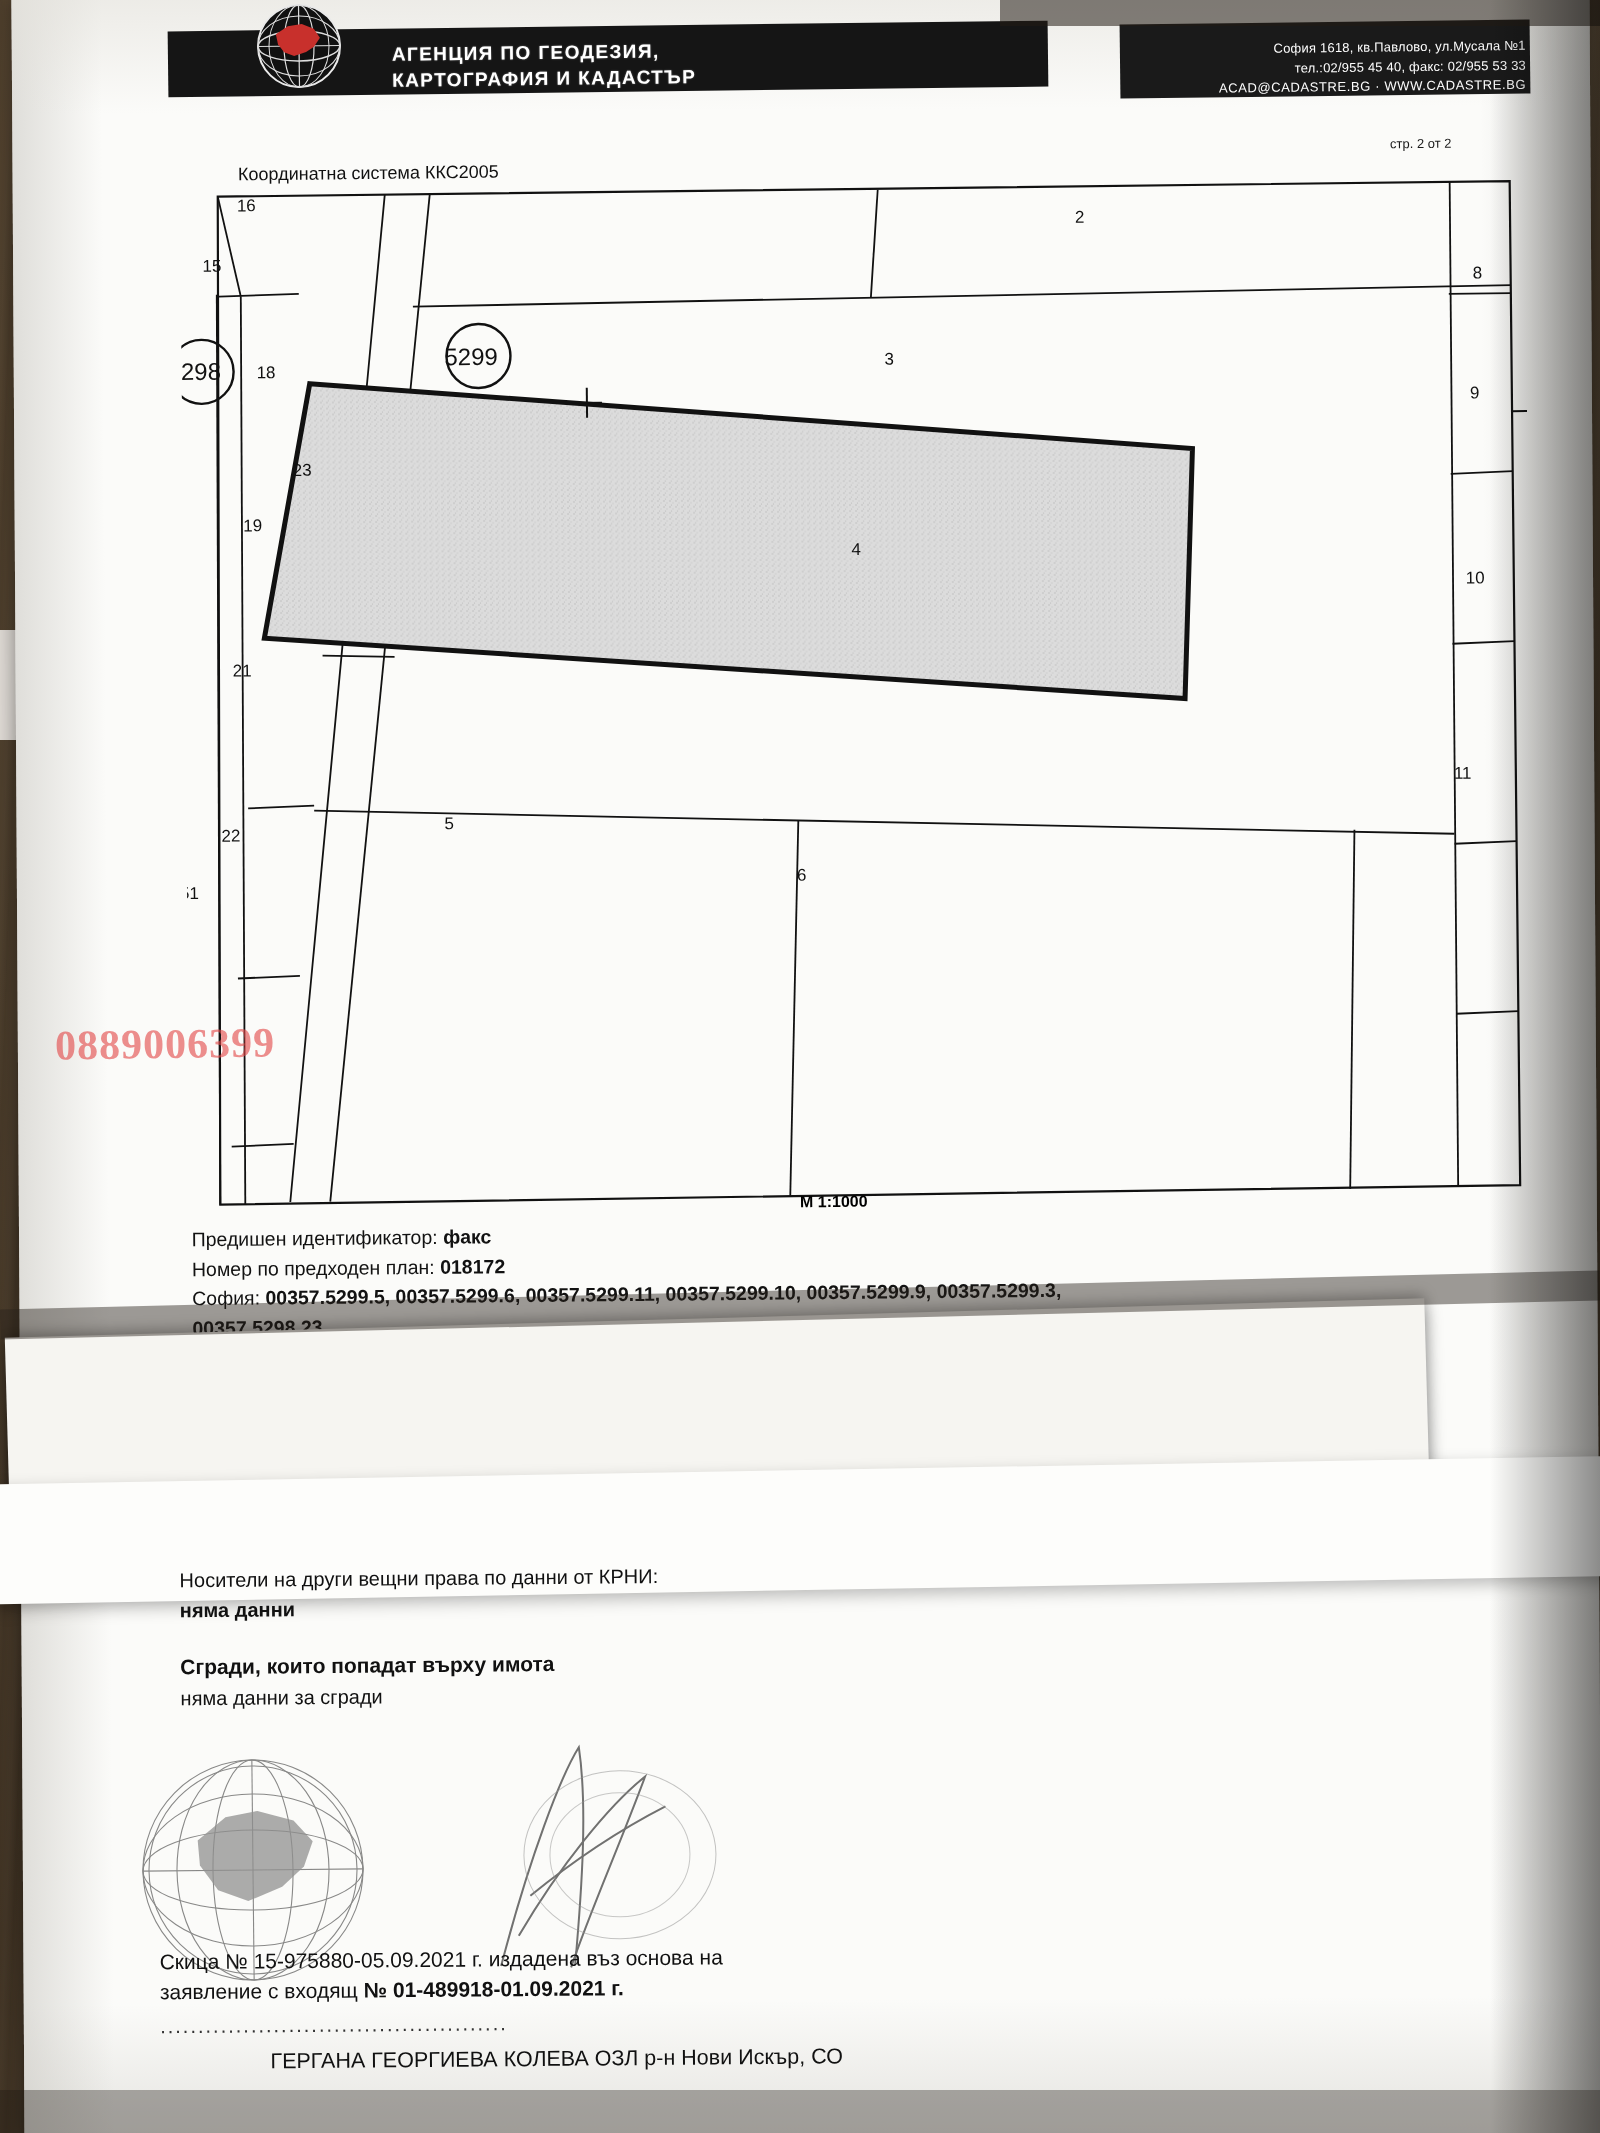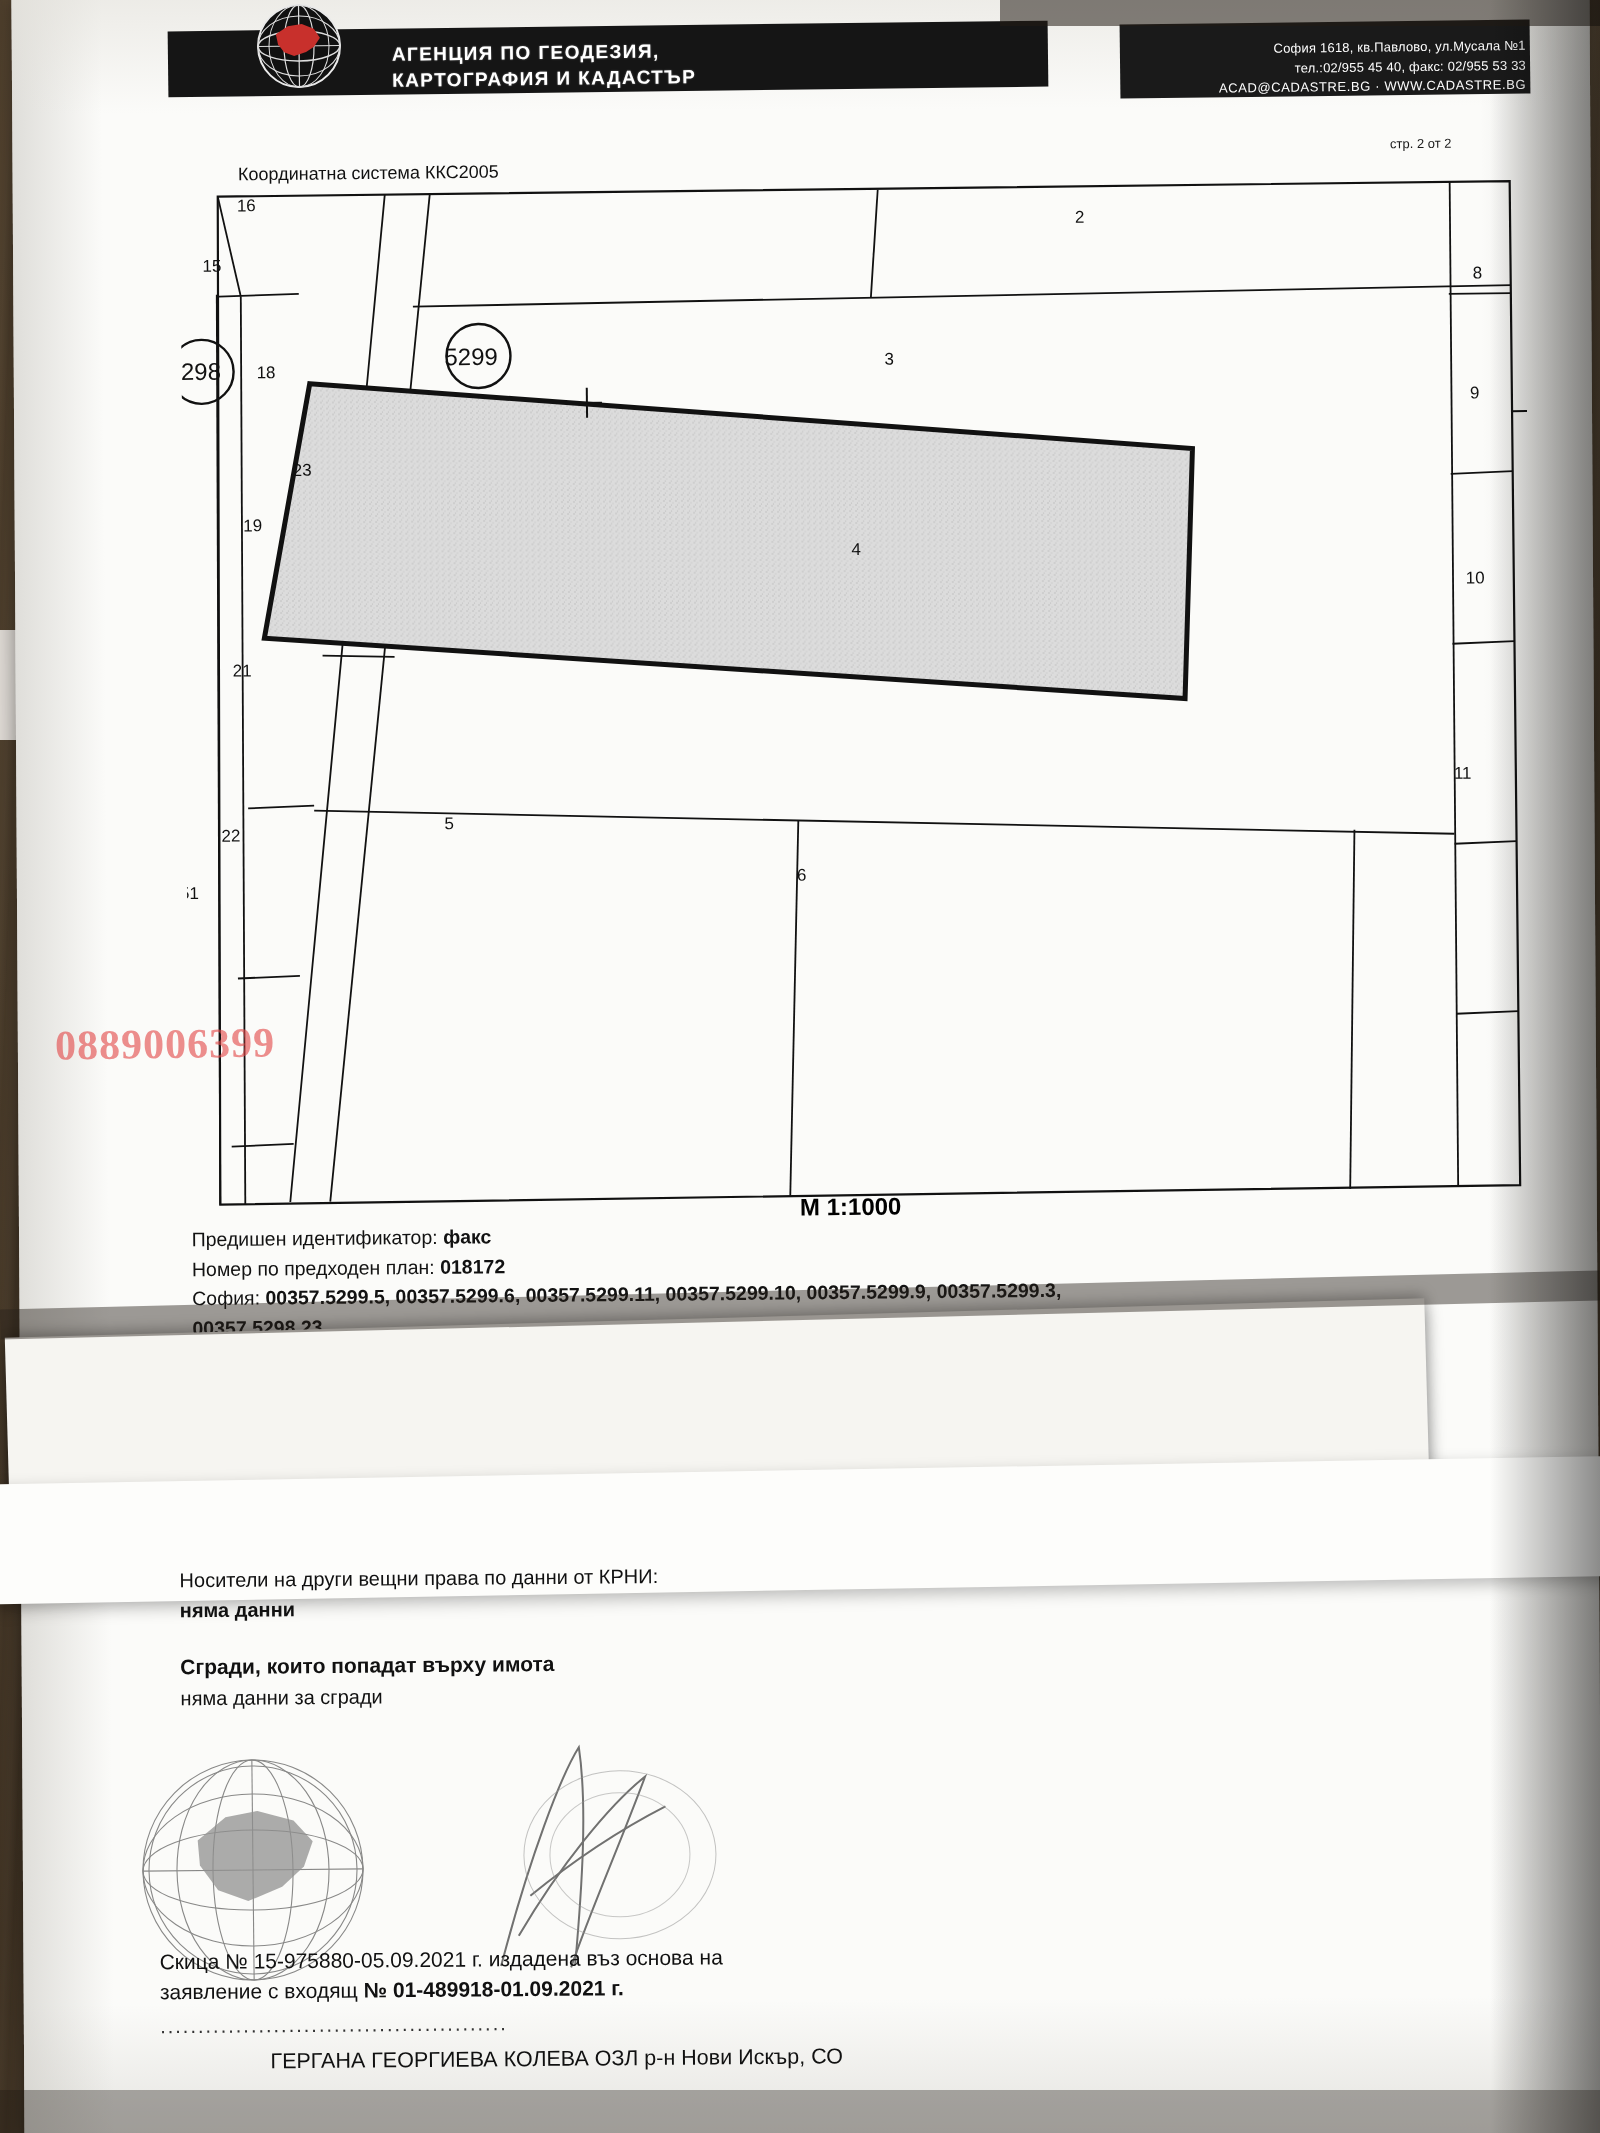--- a/index.html
+++ b/index.html
@@ -140,21 +140,21 @@
     position:absolute;
     left: 185px; top: 180px;
     width: 1345px; height: 1030px;
     transform: rotate(-0.6deg);
   }
   #map svg { display:block; }
 
   .scale-label {
     position:absolute;
     left: 800px; top: 1193px;
-    font-size: 24px;
+    font-size: 16px;
     font-weight: bold;
     color:#000;
     transform: rotate(-0.6deg);
   }
 
   .phone-stamp {
     position:absolute;
     left: 55px; top: 1020px;
     font-size: 42px;
     font-weight: bold;

